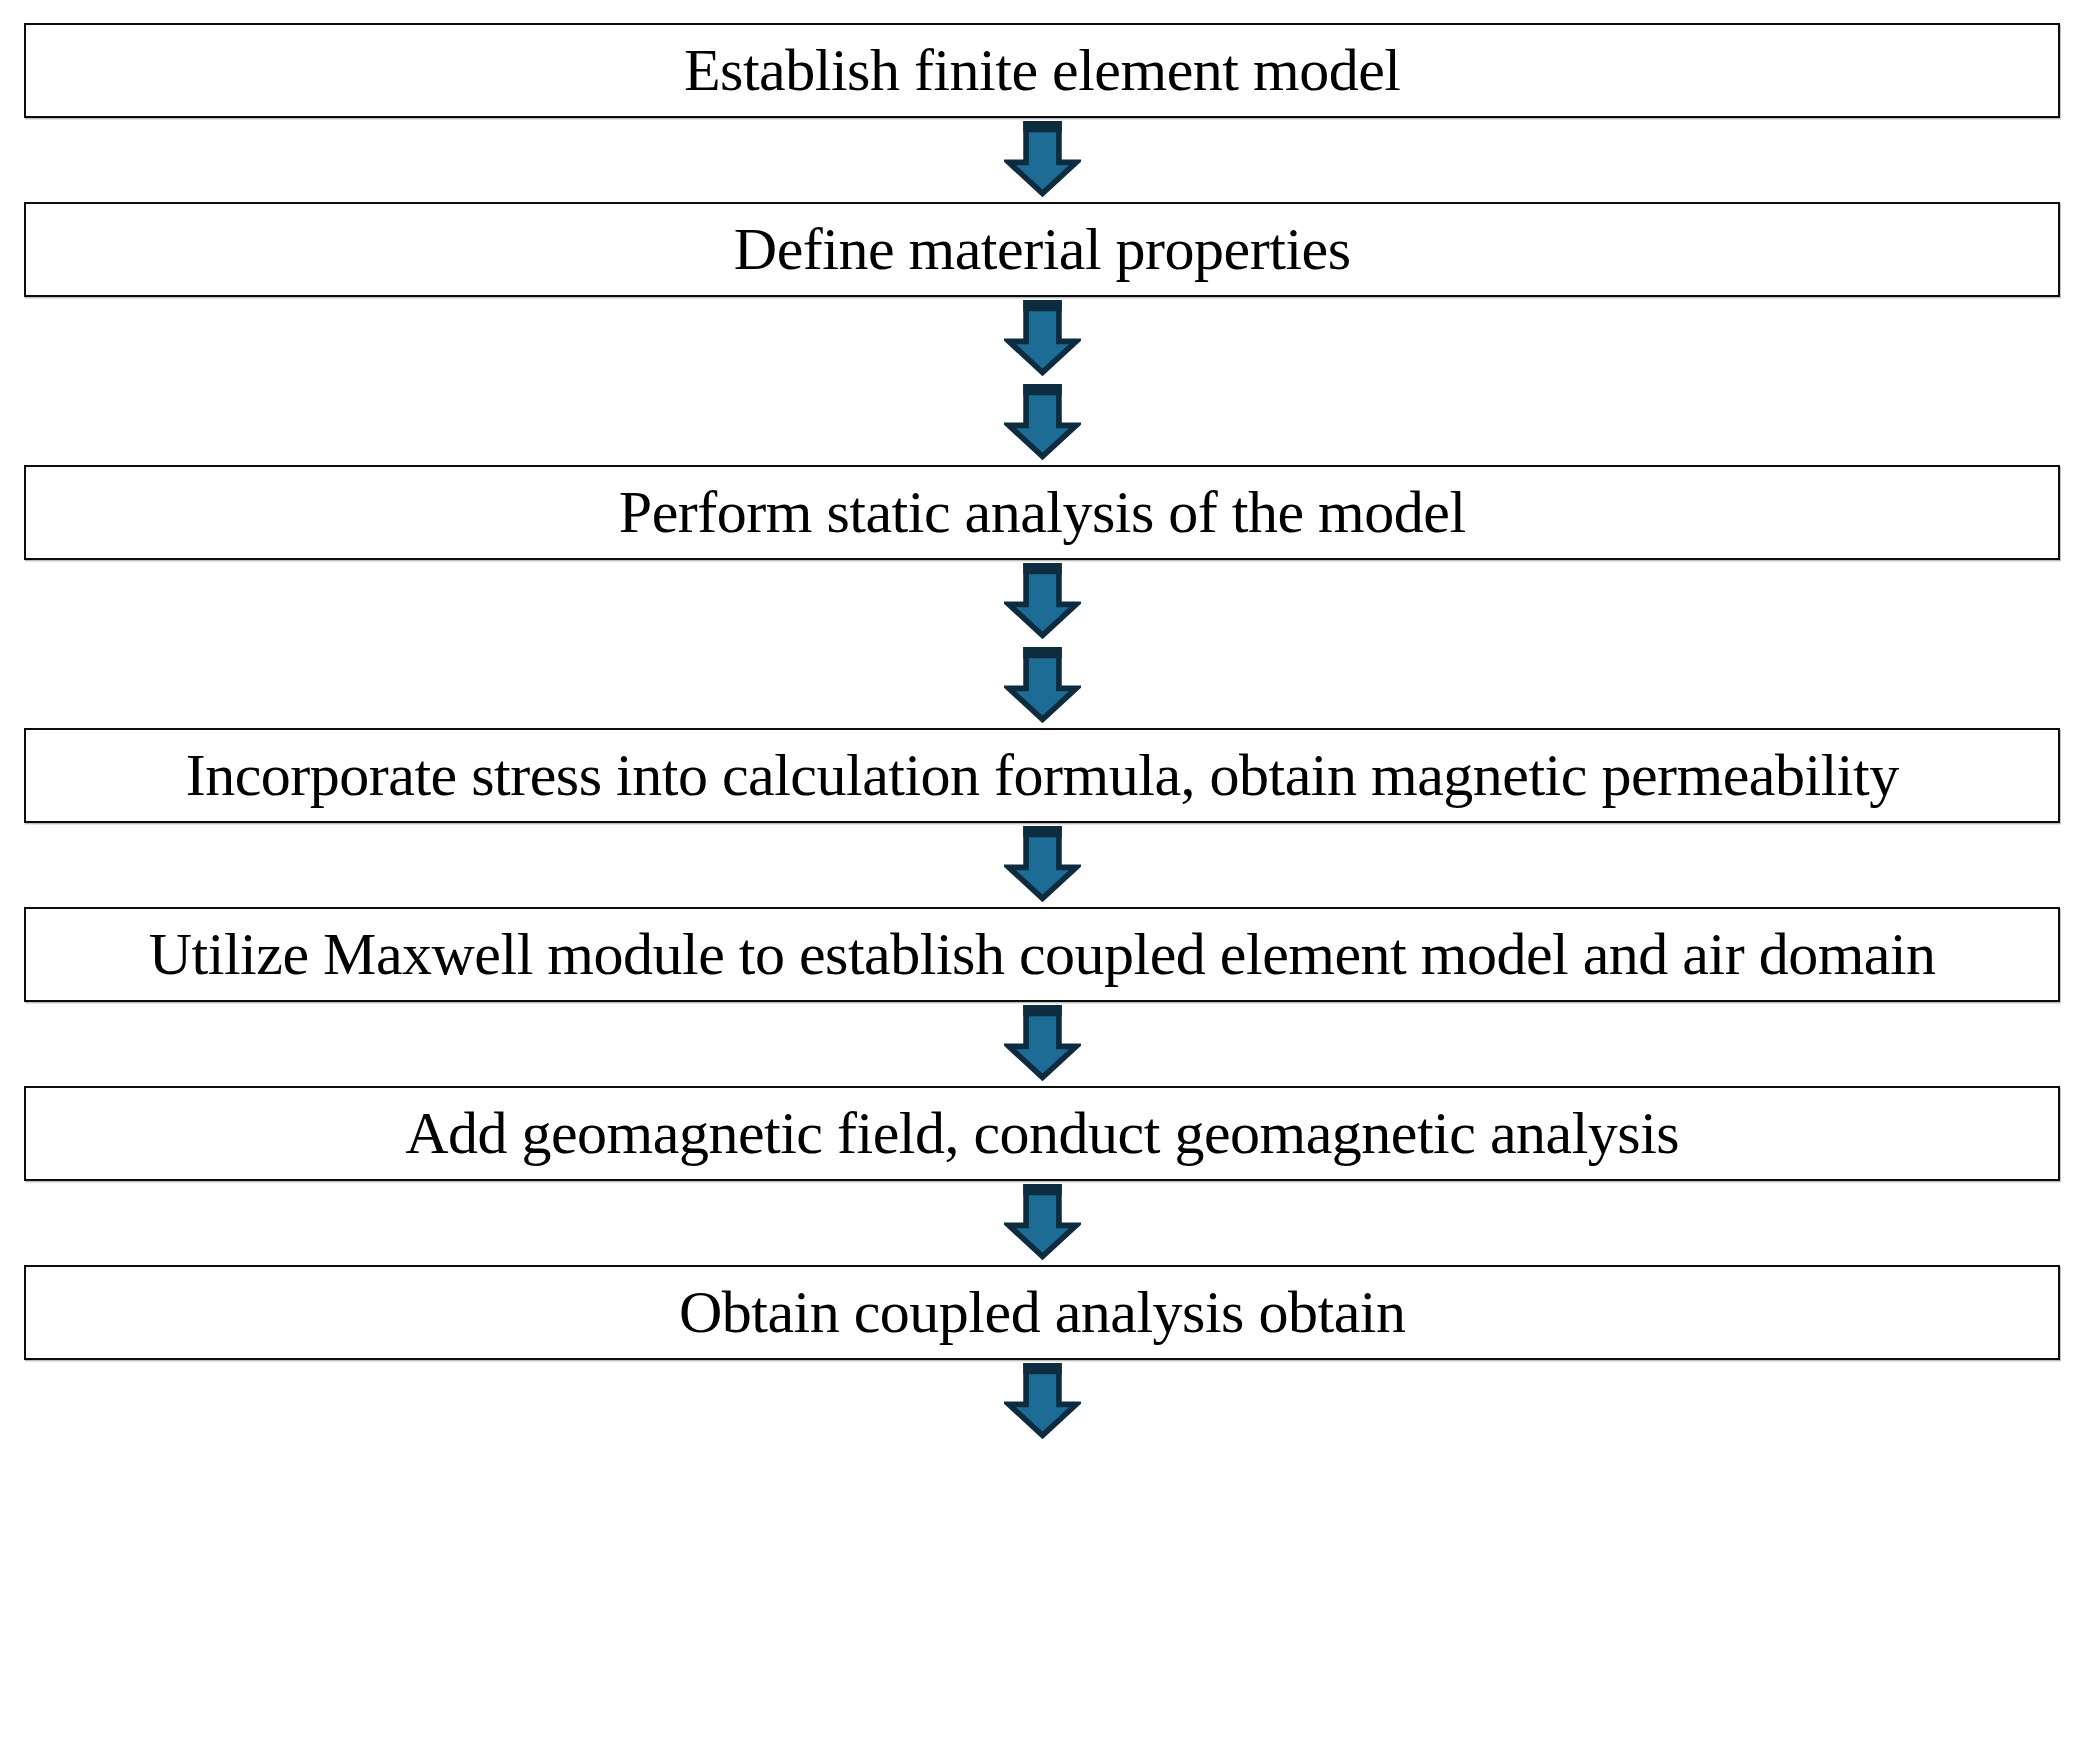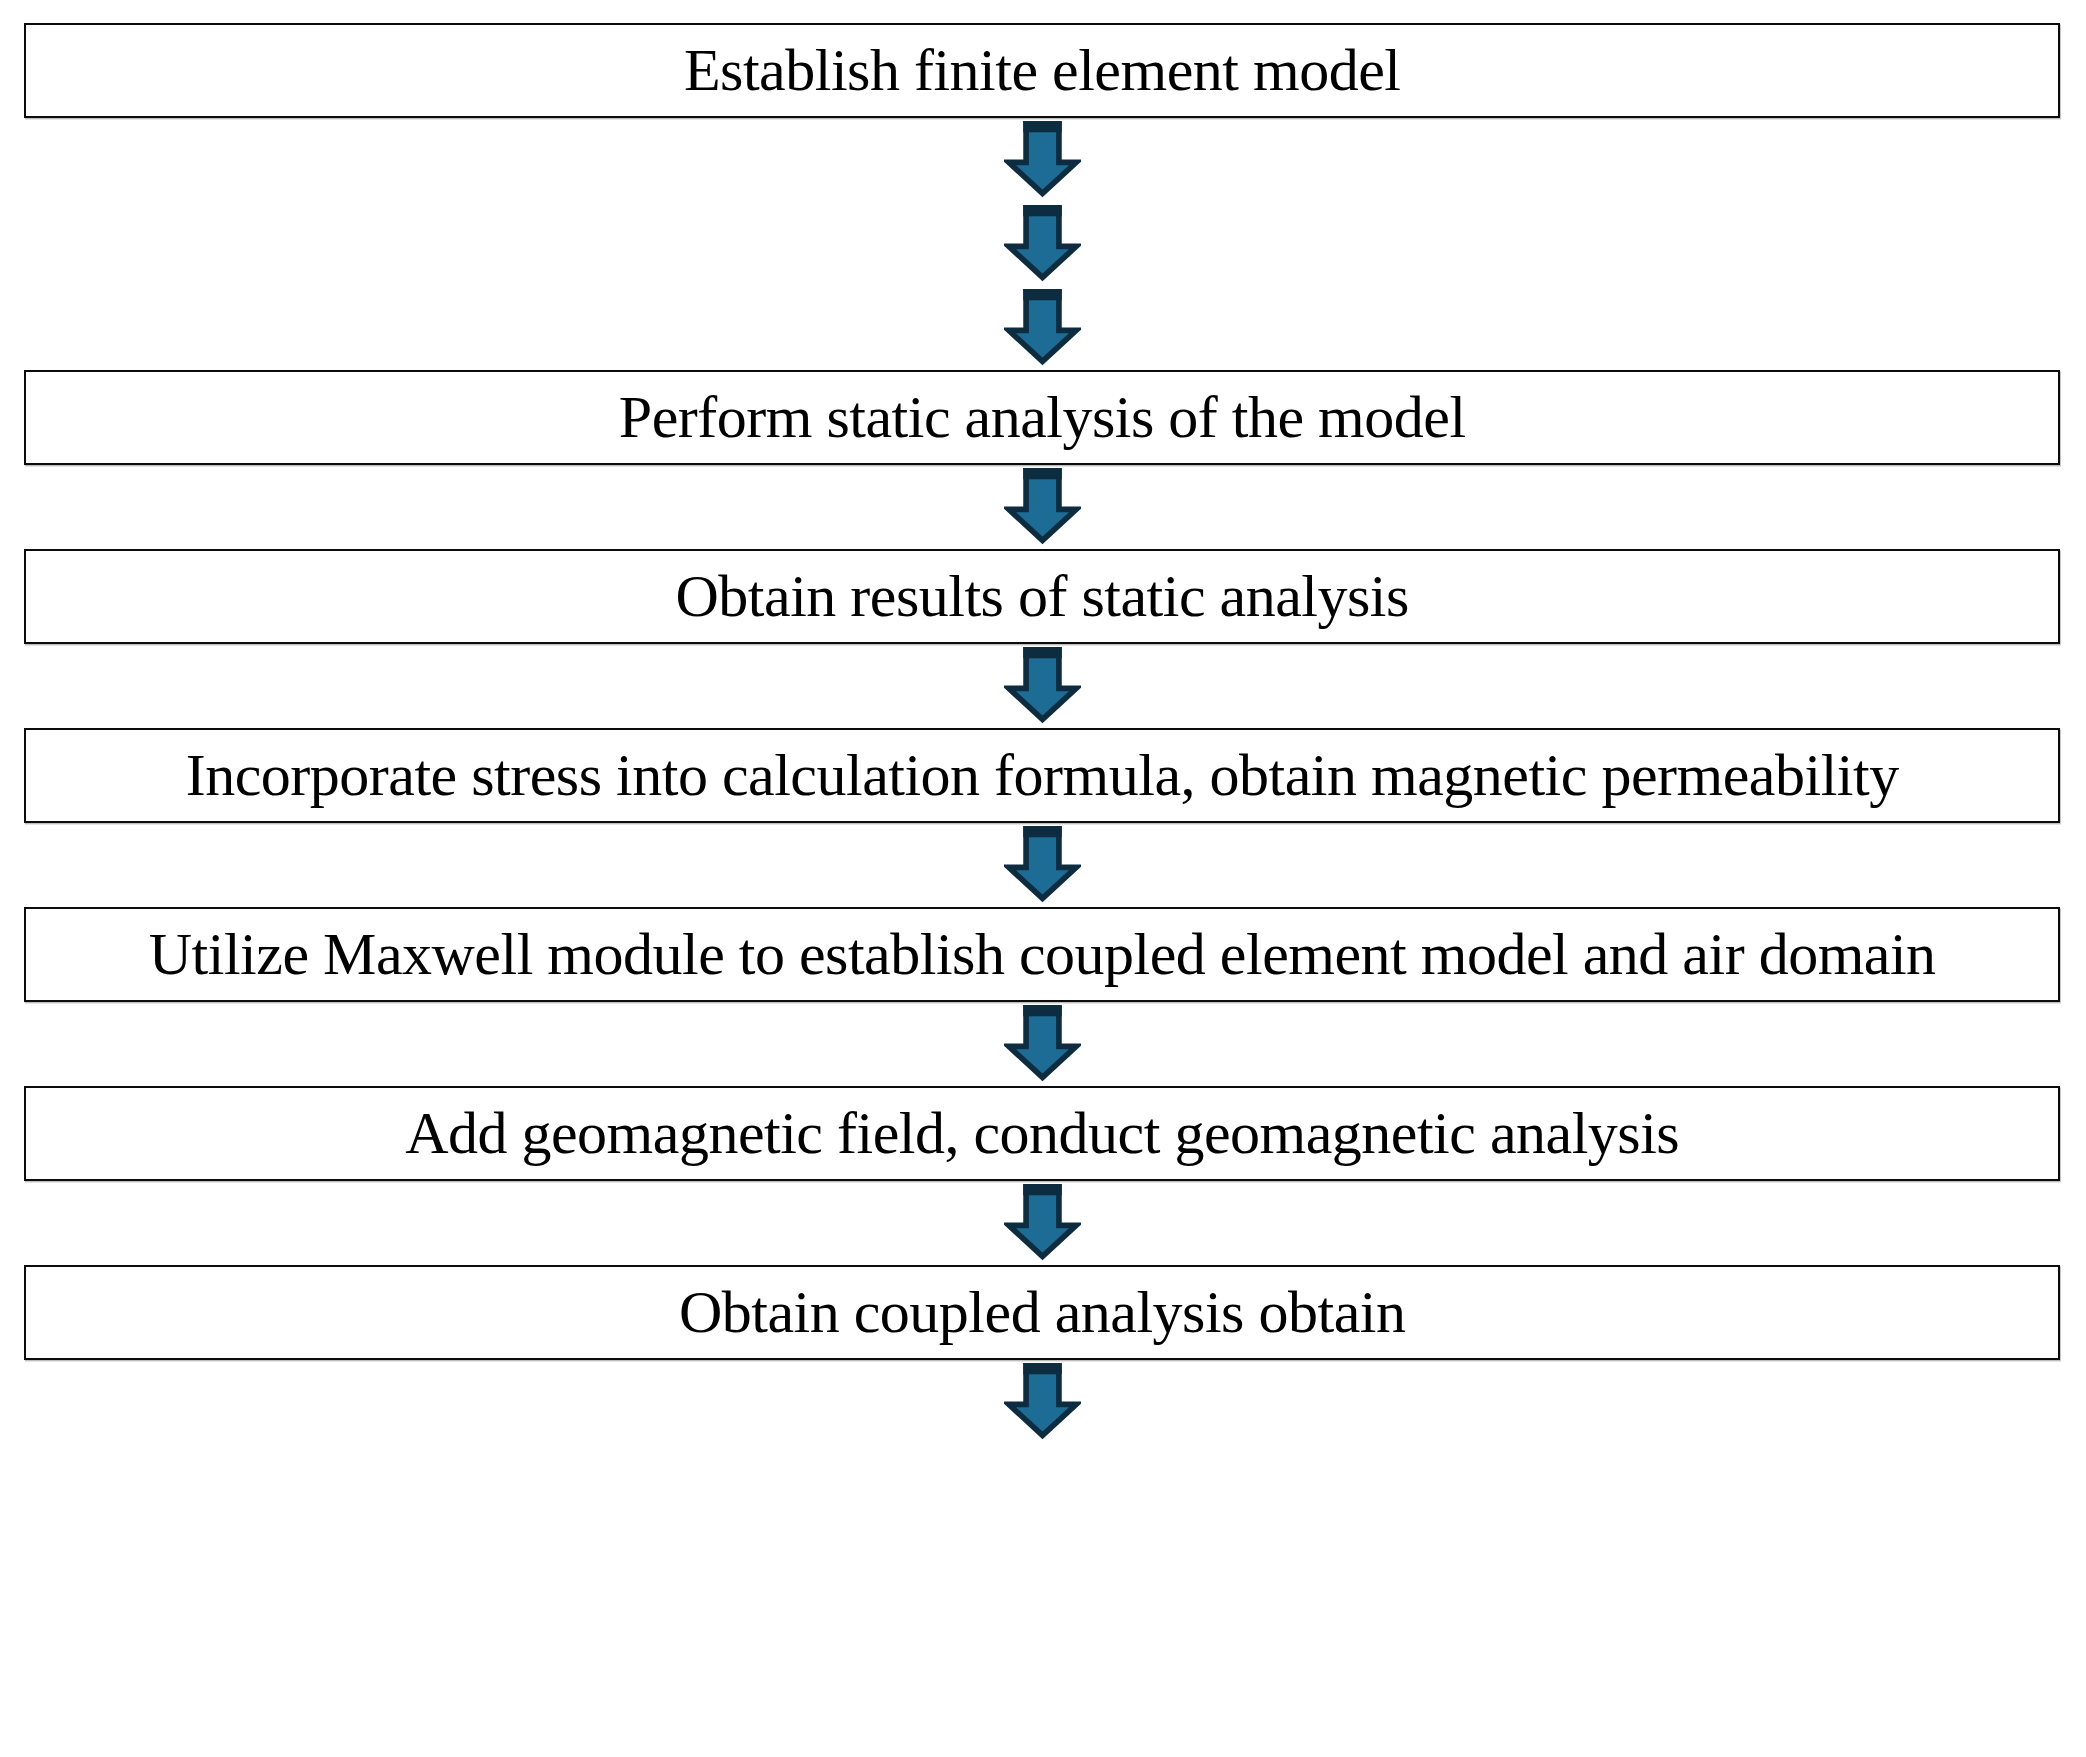--- a/index.html
+++ b/index.html
@@ -71,20 +71,23 @@
     <span>Establish finite element model</span>
   </div>
 
   <div class="arrow-row">
     <svg class="arrow" viewBox="0 0 164 172" aria-hidden="true">
       <polygon points="47,10 117,10 117,92 154,92 82,158 10,92 47,92"></polygon>
       <rect x="41" y="4" width="82" height="24"></rect>
     </svg>
   </div>
 
+  <div class="box">
+    <span>Define material properties</span>
+  </div>
 
   <div class="arrow-row">
     <svg class="arrow" viewBox="0 0 164 172" aria-hidden="true">
       <polygon points="47,10 117,10 117,92 154,92 82,158 10,92 47,92"></polygon>
       <rect x="41" y="4" width="82" height="24"></rect>
     </svg>
   </div>
 
 
   <div class="arrow-row">
@@ -98,23 +101,20 @@
     <span>Perform static analysis of the model</span>
   </div>
 
   <div class="arrow-row">
     <svg class="arrow" viewBox="0 0 164 172" aria-hidden="true">
       <polygon points="47,10 117,10 117,92 154,92 82,158 10,92 47,92"></polygon>
       <rect x="41" y="4" width="82" height="24"></rect>
     </svg>
   </div>
 
-  <div class="box">
-    <span>Obtain results of static analysis</span>
-  </div>
 
   <div class="arrow-row">
     <svg class="arrow" viewBox="0 0 164 172" aria-hidden="true">
       <polygon points="47,10 117,10 117,92 154,92 82,158 10,92 47,92"></polygon>
       <rect x="41" y="4" width="82" height="24"></rect>
     </svg>
   </div>
 
   <div class="box">
     <span>Incorporate stress into calculation formula, obtain magnetic permeability</span>

